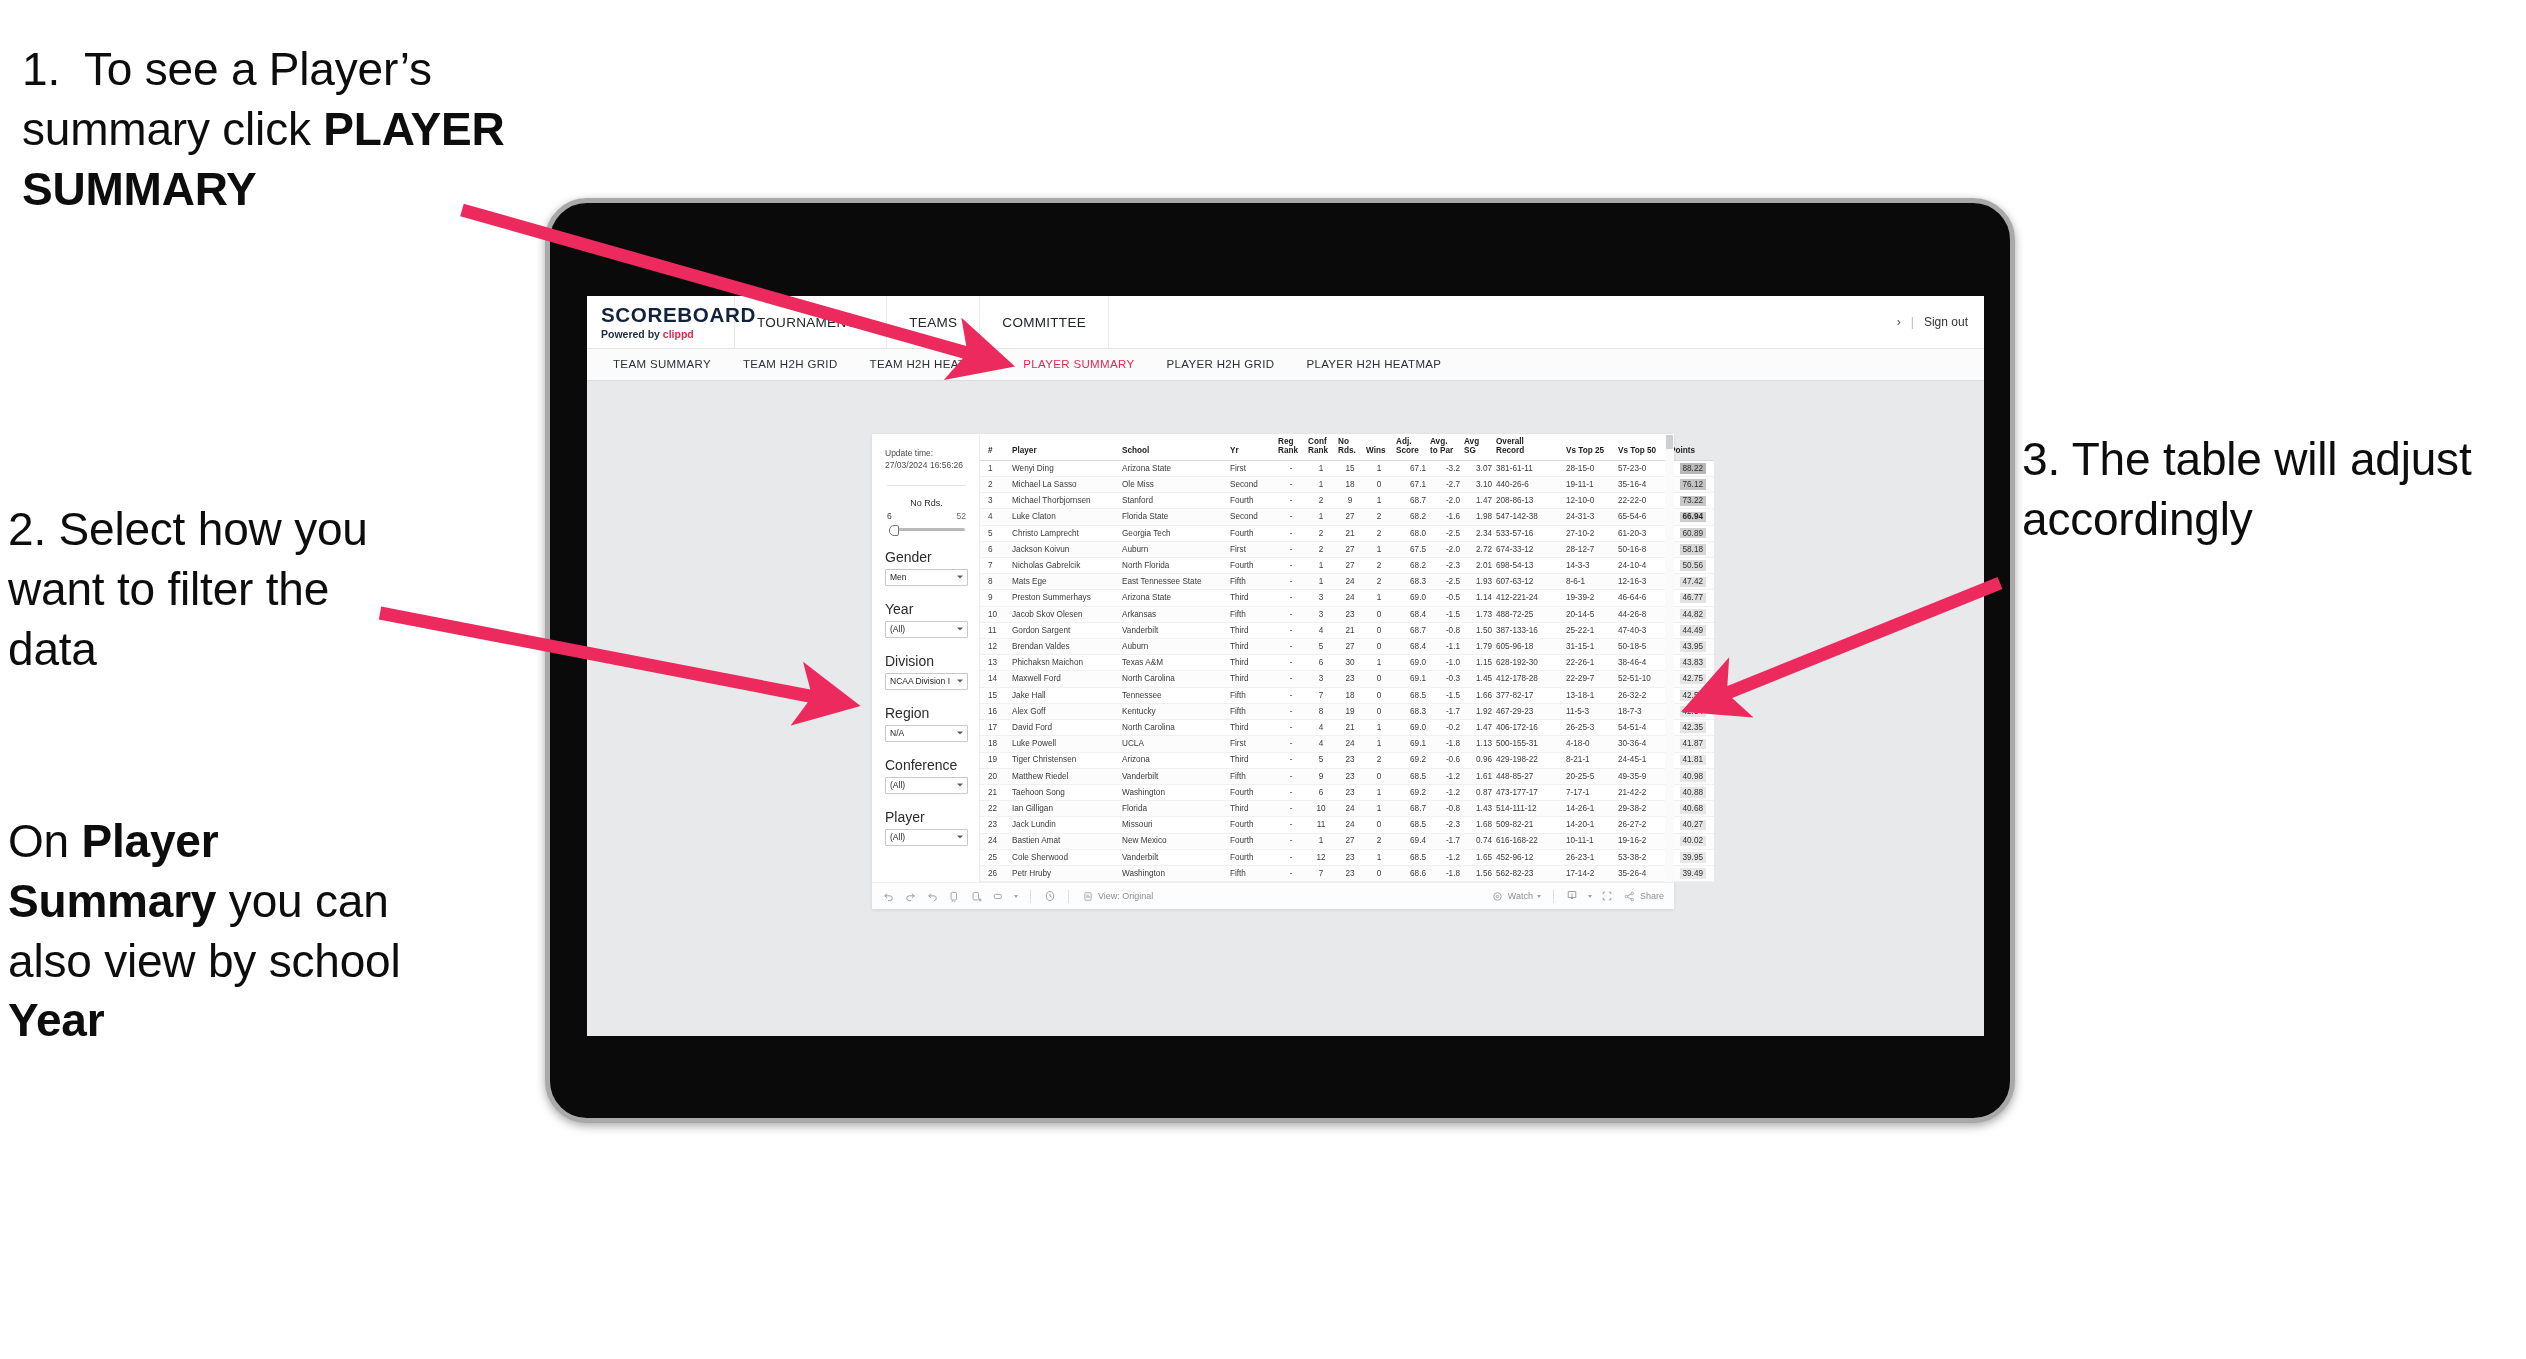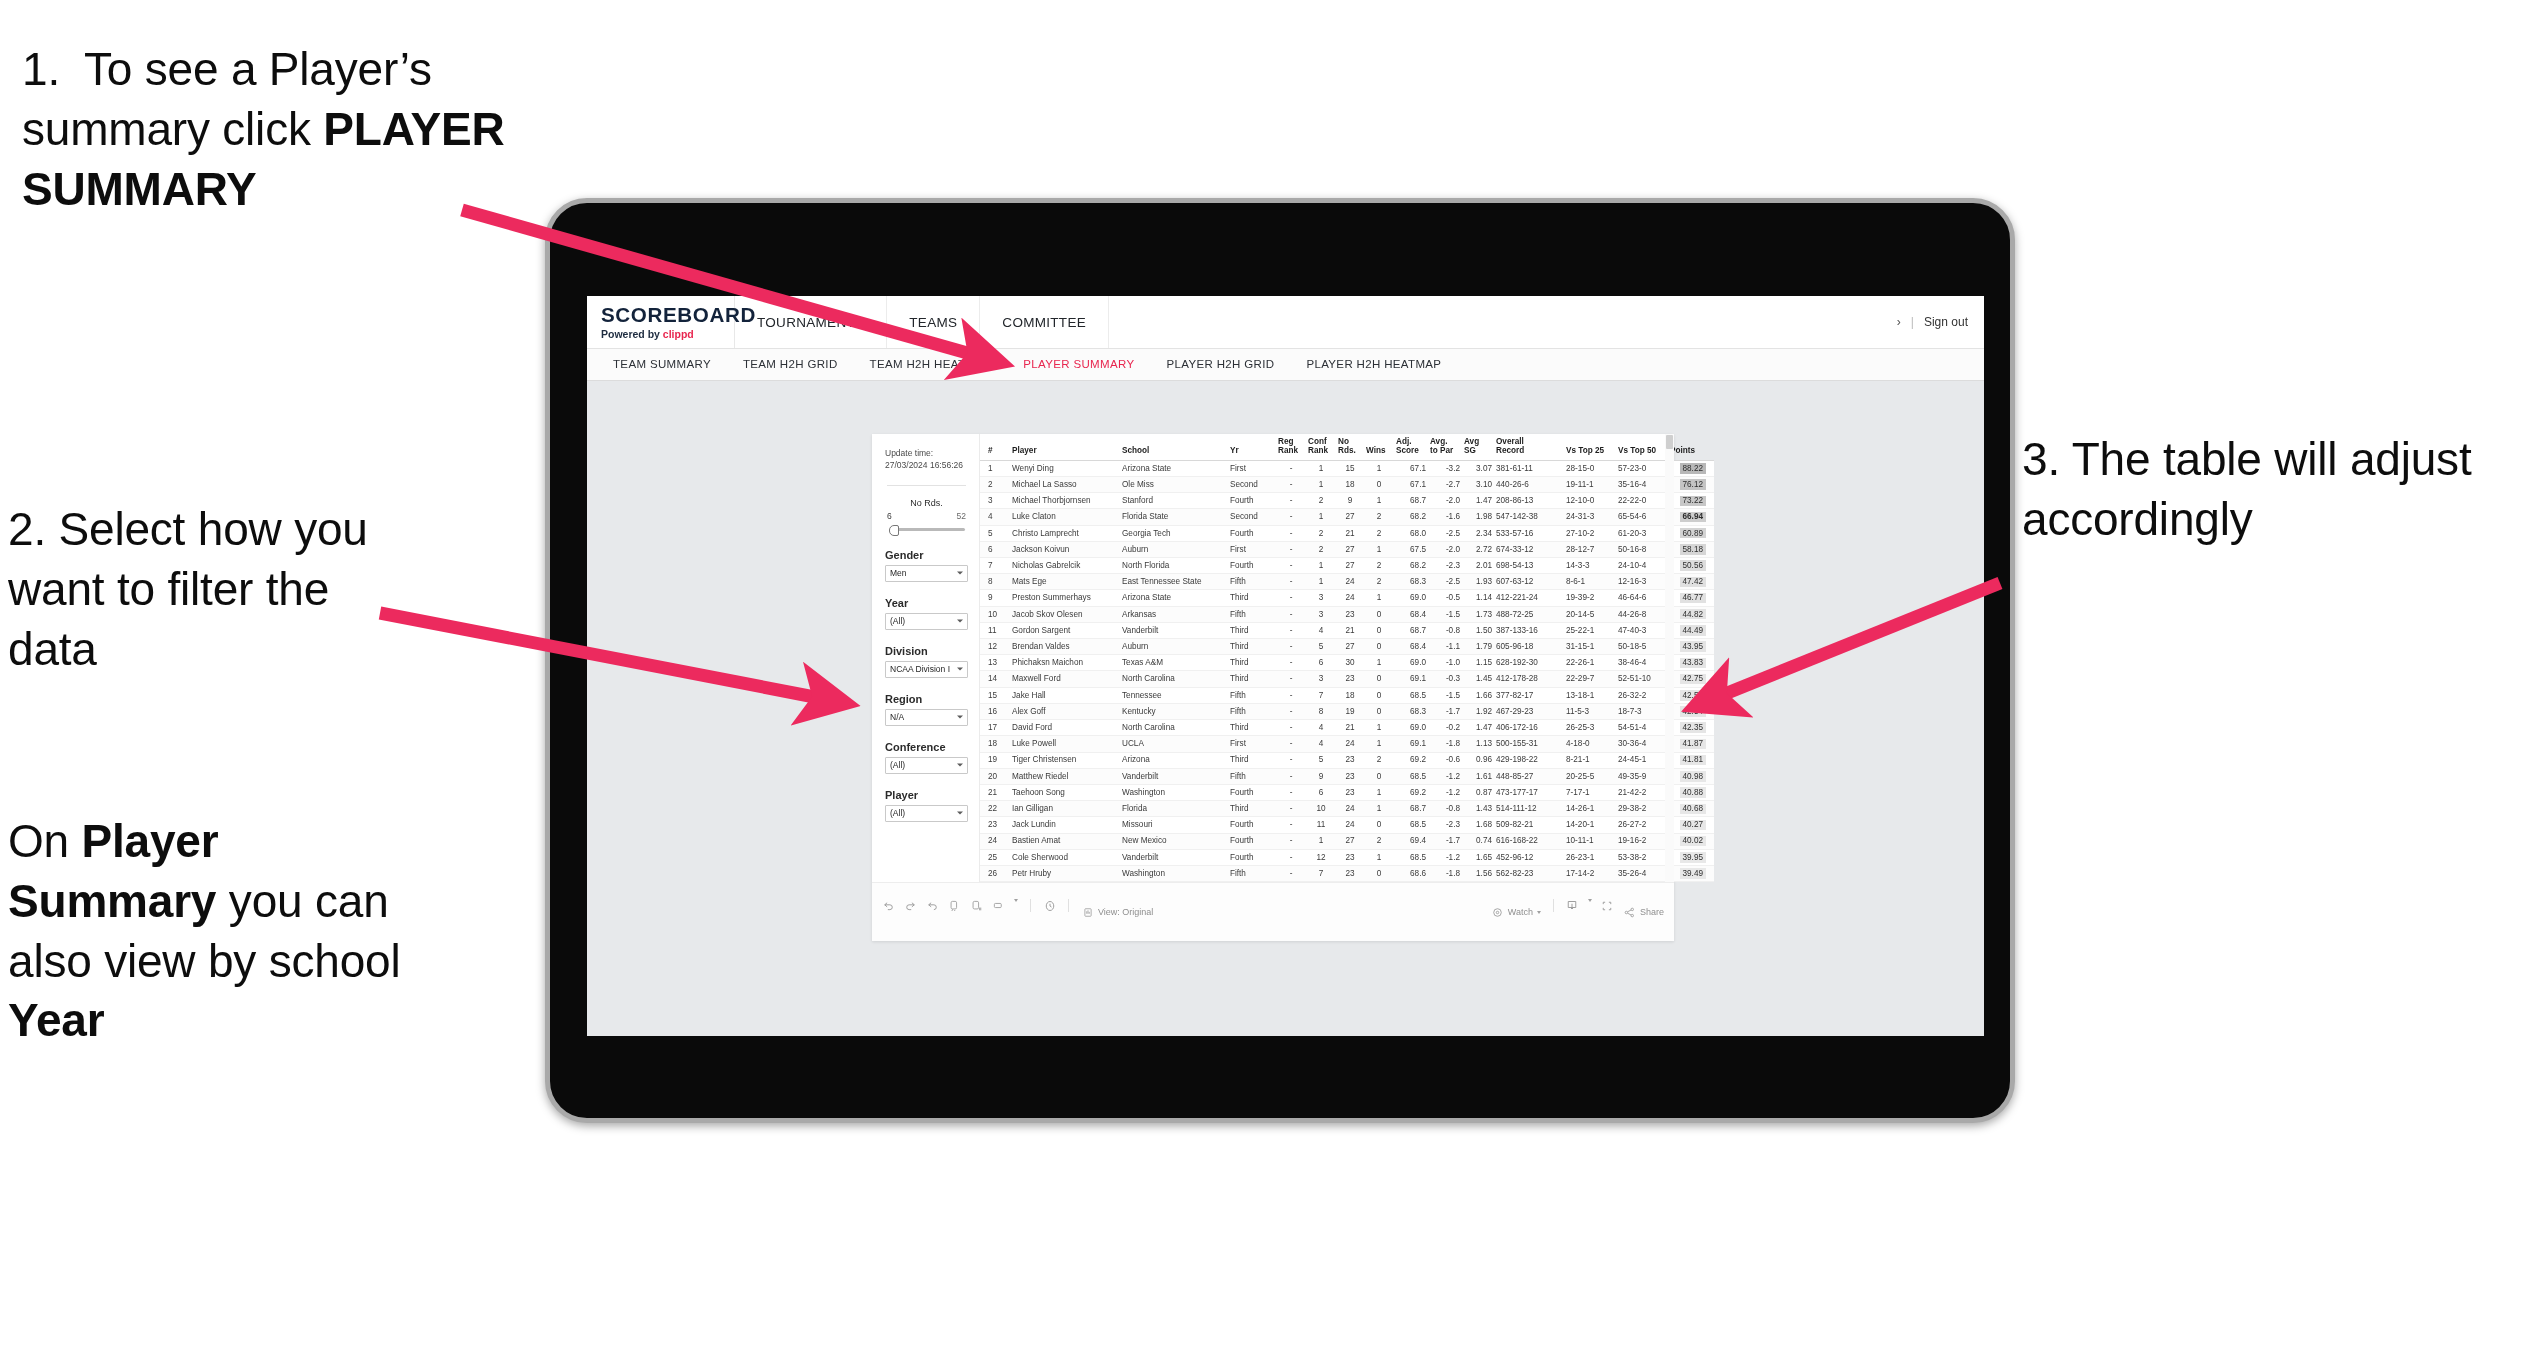--- a/index.html
+++ b/index.html
@@ -199,24 +199,24 @@
     color: #4a4a4a;
     line-height: 1.45;
   }
   .filters hr {
     border: none;
     border-top: 1px solid #e2e2e2;
     margin: 13px 2px 12px 2px;
   }
   .filter-block { margin-bottom: 15px; }
   .filter-label {
-    font-size: 11px;
+    font-size: 14px;
     color: #2b2b2b;
     margin-bottom: 4px;
-    font-weight: 700;
+    font-weight: 400;
   }
   .slider-label {
     text-align: center;
     font-size: 9px;
     color: #2b2b2b;
     margin-bottom: 3px;
   }
   .slider-ends {
     display: flex; justify-content: space-between;
     font-size: 8.5px;
@@ -358,21 +358,22 @@
     background: #cfcfcf;
     border-radius: 1px;
   }
 
   
   .viz-toolbar {
     height: 26px;
     border-top: 1px solid #ededed;
     background: #fdfdfd;
     display: flex;
-    padding: 16px 10px;
+    align-items: center;
+    padding: 0 10px;
     gap: 9px;
     color: #9a9a9a;
     font-size: 9px;
   }
   .viz-toolbar .tb-icon {
     width: 13px; height: 13px;
     display: flex; align-items: center; justify-content: center;
     cursor: pointer;
     color: #9c9c9c;
   }

